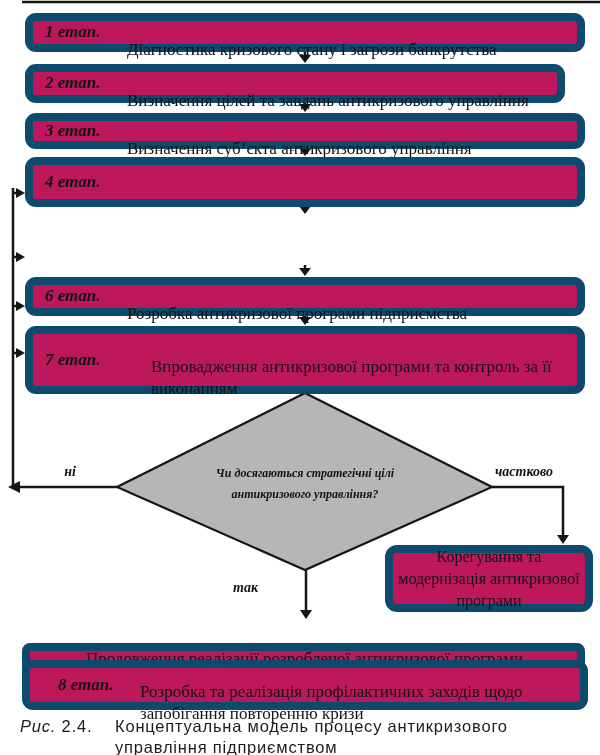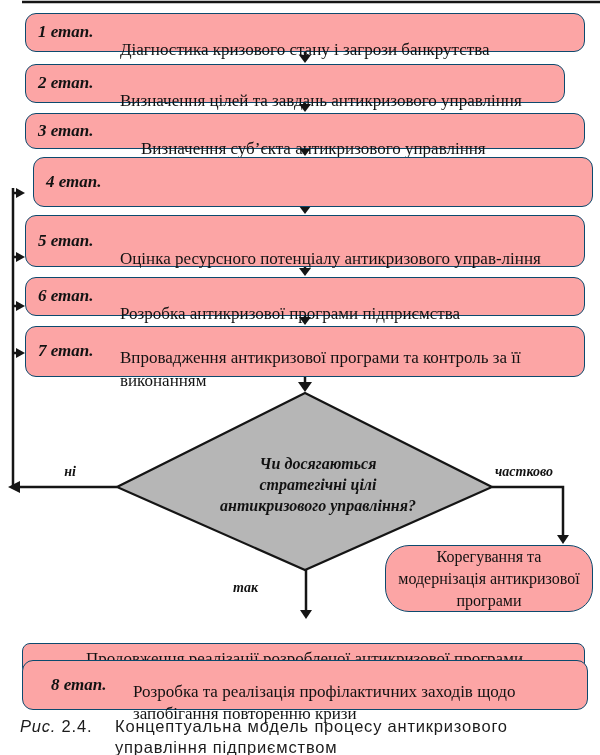--- a/index.html
+++ b/index.html
@@ -7,63 +7,63 @@
     position:relative;
     width:600px;height:755px;
     background:#ffffff;
     font-family:"Liberation Serif","DejaVu Serif",serif;
     color:#121212;
     overflow:hidden;
   }
   svg.layer{position:absolute;left:0;top:0;pointer-events:none;}
   .box{
     position:absolute;
-    border:1px solid #0c4a6e;
+    border:8px solid #0c4a6e;
     border-radius:11px;
-    background:#fca5a5;
+    background:#be185d;
     display:flex;
     align-items:center;
     box-sizing:border-box;
     padding:3px 10px 3px 12px;
     font-size:17px;
     line-height:1.32;
   }
   .box .lbl{
     flex:0 0 82px;
     font-weight:bold;
     font-style:italic;
     white-space:nowrap;
   }
   .box .txt{flex:1 1 auto;margin-top:36px;}
   .just .txt{text-align:justify;}
   
   #s1{left:25px;top:13px;width:560px;height:39px;}
   #s2{left:25px;top:64px;width:540px;height:39px;}
-  #s3{left:25px;top:113px;width:560px;height:36px;gap:21px;}
-  #s4{left:33px;top:157px;width:560px;height:50px;}
+  #s3{left:25px;top:113px;width:560px;height:36px;}
+  #s4{left:25px;top:157px;width:560px;height:50px;}
   #s5{left:25px;top:215px;width:560px;height:52px;}
   #s6{left:25px;top:277px;width:560px;height:39px;}
-  #s7{left:25px;top:326px;width:560px;height:51px;}
+  #s7{left:25px;top:326px;width:560px;height:68px;gap:24px;}
   #s8{left:22px;top:660px;width:566px;height:50px;padding-left:28px;}
   #continuation{
     left:22px;top:604px;width:563px;height:32px;
     justify-content:center;text-align:center;border-radius:8px;margin-top:39px;
   }
   #correction{
     left:385px;top:545px;width:208px;height:67px;
     justify-content:center;text-align:center;
-    font-size:16px;line-height:22px;border-radius:24px;
+    font-size:16px;line-height:22px;border-radius:12px;
     padding:2px 4px;
   }
   #correction .inner{width:185px;margin:0 auto;}
   #diamond-text{
-    position:absolute;left:218px;top:408px;width:200px;height:152px;
+    position:absolute;left:205px;top:408px;width:200px;height:152px;
     display:flex;align-items:center;justify-content:center;
     text-align:center;font-weight:bold;font-style:italic;
-    font-size:16px;line-height:21px;
+    font-size:12px;line-height:21px;
   }
   .branch-label{
     position:absolute;
     font-weight:bold;font-style:italic;
     font-size:14px;
   }
   #label-no{left:40px;top:464px;width:60px;text-align:center;}
   #label-partially{left:495px;top:464px;width:100px;}
   #label-yes{left:233px;top:580px;width:70px;text-align:left;}
   #caption{
@@ -157,24 +157,20 @@
     <span class="lbl">2 етап.</span>
     <span class="txt">Визначення цілей та завдань антикризового управління</span>
   </div>
   <div class="box" id="s3">
     <span class="lbl">3 етап.</span>
     <span class="txt">Визначення суб’єкта антикризового управління</span>
   </div>
   <div class="box just" id="s4">
     <span class="lbl">4 етап.</span>
   </div>
-  <div class="box just" id="s5">
-    <span class="lbl">5 етап.</span>
-    <span class="txt">Оцінка ресурсного потенціалу антикризового управ-ління</span>
-  </div>
   <div class="box" id="s6">
     <span class="lbl">6 етап.</span>
     <span class="txt">Розробка антикризової програми підприємства</span>
   </div>
   <div class="box" id="s7">
     <span class="lbl">7 етап.</span>
     <span class="txt">Впровадження антикризової програми та контроль за її виконанням</span>
   </div>
 
   <div id="diamond-text">Чи досягаються стратегічні цілі антикризового управління?</div>

